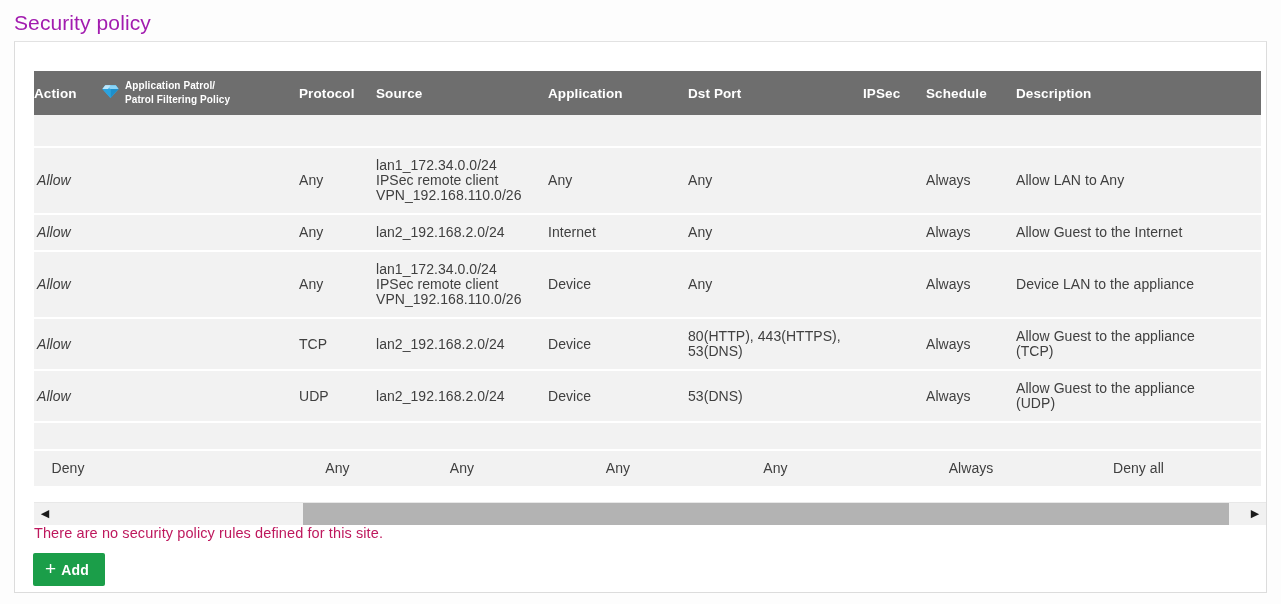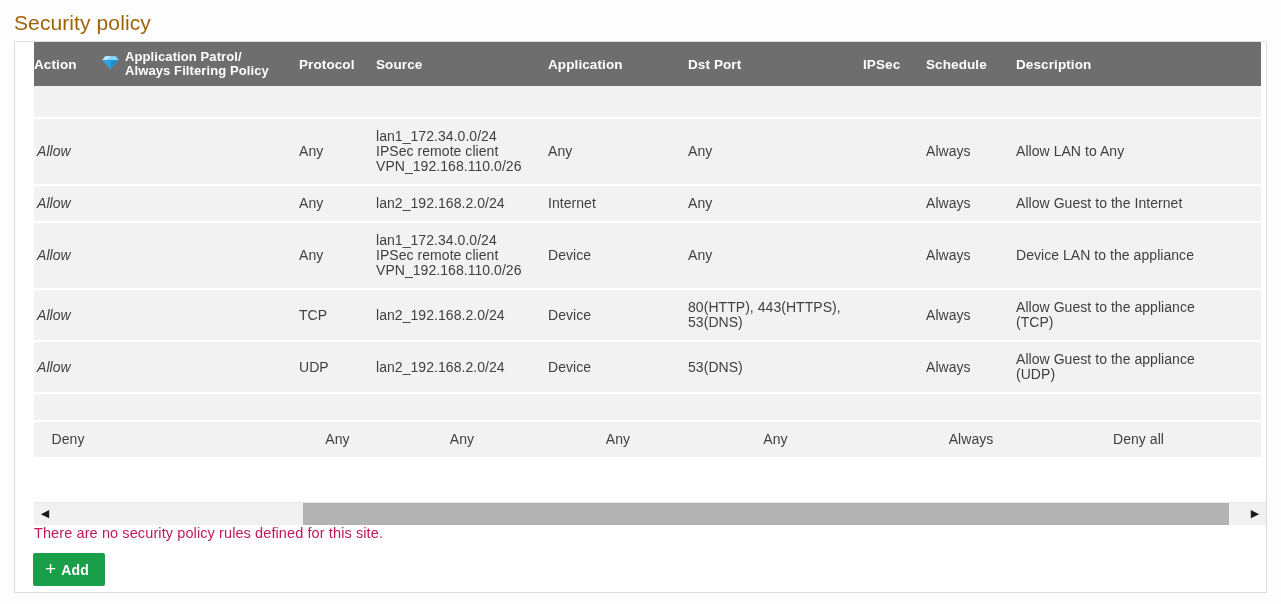--- a/index.html
+++ b/index.html
@@ -9,21 +9,21 @@
     background: #fdfdfd;
     font-family: "Liberation Sans", sans-serif;
     -webkit-font-smoothing: antialiased;
     overflow: hidden;
   }
 
   
   .page-title {
     font-size: 21px;
     font-weight: 400;
-    color: #a16207;
+    color: #a21caf;
     letter-spacing: 0.1px;
     padding: 8px 0 0 14px;
     height: 38px;
     line-height: 30px;
   }
 
   
   .panel {
     position: absolute;
     left: 14px;
@@ -33,20 +33,21 @@
     background: #ffffff;
     border: 1px solid #dcdcdc;
     border-top: 1px solid #e2e2e2;
     overflow: hidden;
   }
 
   .table-viewport {
     position: relative;
     width: 1251px;
     overflow: hidden;
+    margin-top: 29px;
   }
 
   
   table.policy {
     border-collapse: collapse;
     width: 1227px;
     margin-left: 19px;
     table-layout: fixed;
   }
 
@@ -70,21 +71,21 @@
   col.c-protocol { width: 77px; }
   col.c-source   { width: 172px; }
   col.c-dest     { width: 140px; }
   col.c-dstport  { width: 175px; }
   col.c-user     { width: 63px; }
   col.c-schedule { width: 90px; }
   col.c-desc     { width: 245px; }
 
   .gem-icon { flex: 0 0 auto; margin-right: 6px; display: block; }
 
-  .app-label { line-height: 14px; font-size: 13px; }
+  .app-label { line-height: 14px; font-size: 10px; }
 
   
   tr.spacer td { height: 32px; background: #ffffff; padding: 0; border: none; }
 
   table.policy tbody td {
     background: #f2f2f2;
     color: #404040;
     font-size: 14px;
     padding: 10px 0;
     vertical-align: middle;
@@ -197,21 +198,21 @@
                 <svg width="17" height="15" viewBox="0 0 17 15" aria-hidden="true">
                   <polygon points="3.2,1.2 13.8,1.2 16.6,5.1 8.5,14.0 0.4,5.1" fill="#3fb6ef"></polygon>
                   <polygon points="3.2,1.2 13.8,1.2 16.6,5.1 8.5,5.1" fill="#8ad4f7"></polygon>
                   <polygon points="0.4,5.1 8.5,5.1 8.5,14.0" fill="#2aa3e0"></polygon>
                   <polygon points="8.5,5.1 16.6,5.1 8.5,14.0" fill="#1d8fcc"></polygon>
                   <polygon points="3.2,1.2 8.5,1.2 6.0,5.1 0.4,5.1" fill="#bde6fb"></polygon>
                 </svg>
               </span>
               <span class="app-label">
                 <span>Application Patrol/</span><br>
-                <span>Always Filtering Policy</span>
+                <span>Patrol Filtering Policy</span>
               </span>
             </div>
           </th>
           <th>
             <span>Protocol</span>
           </th>
           <th>
             <span>Source</span>
           </th>
           <th>

